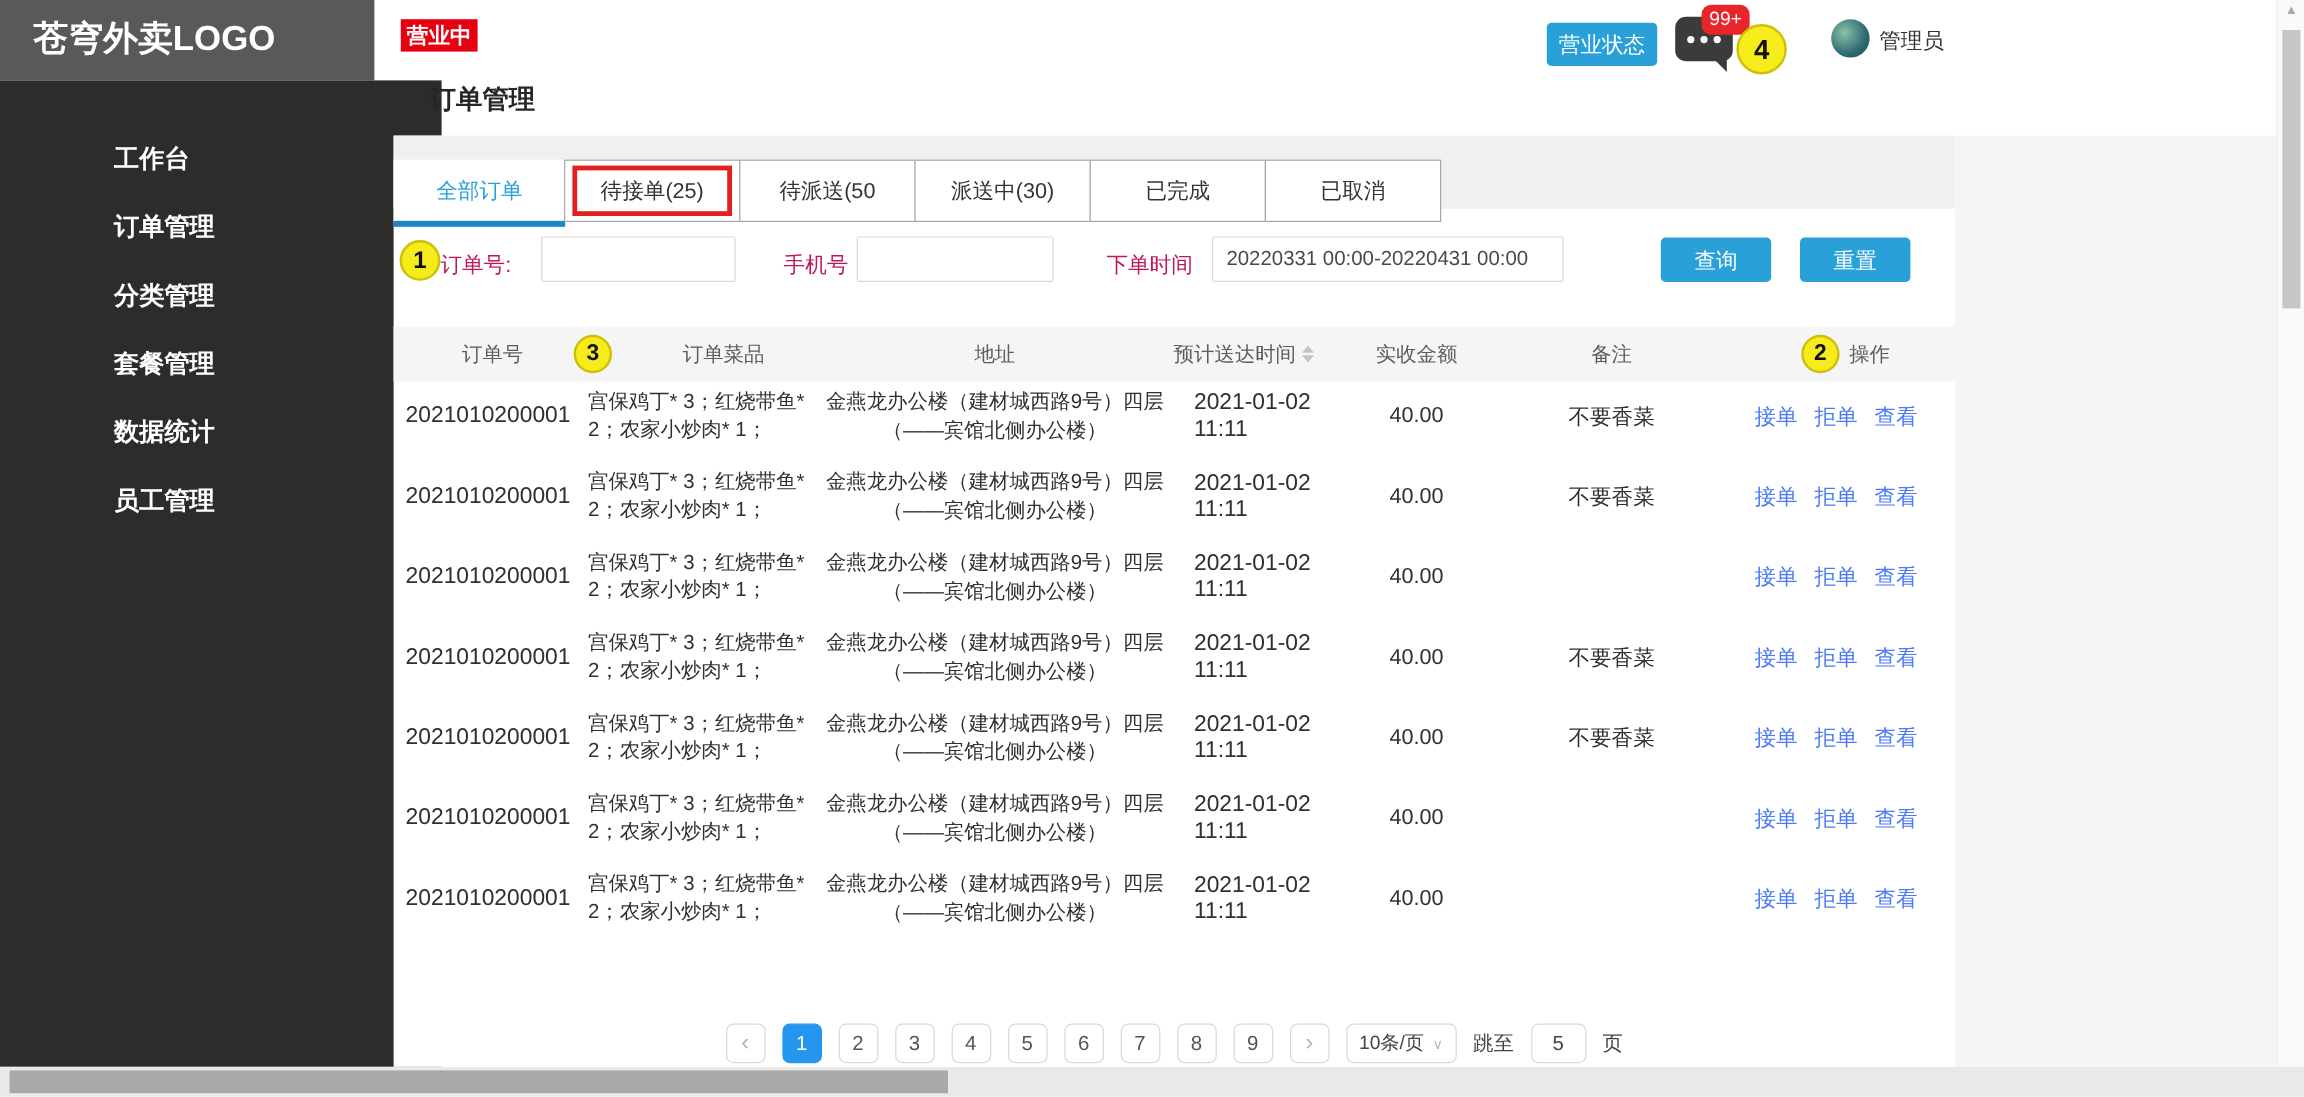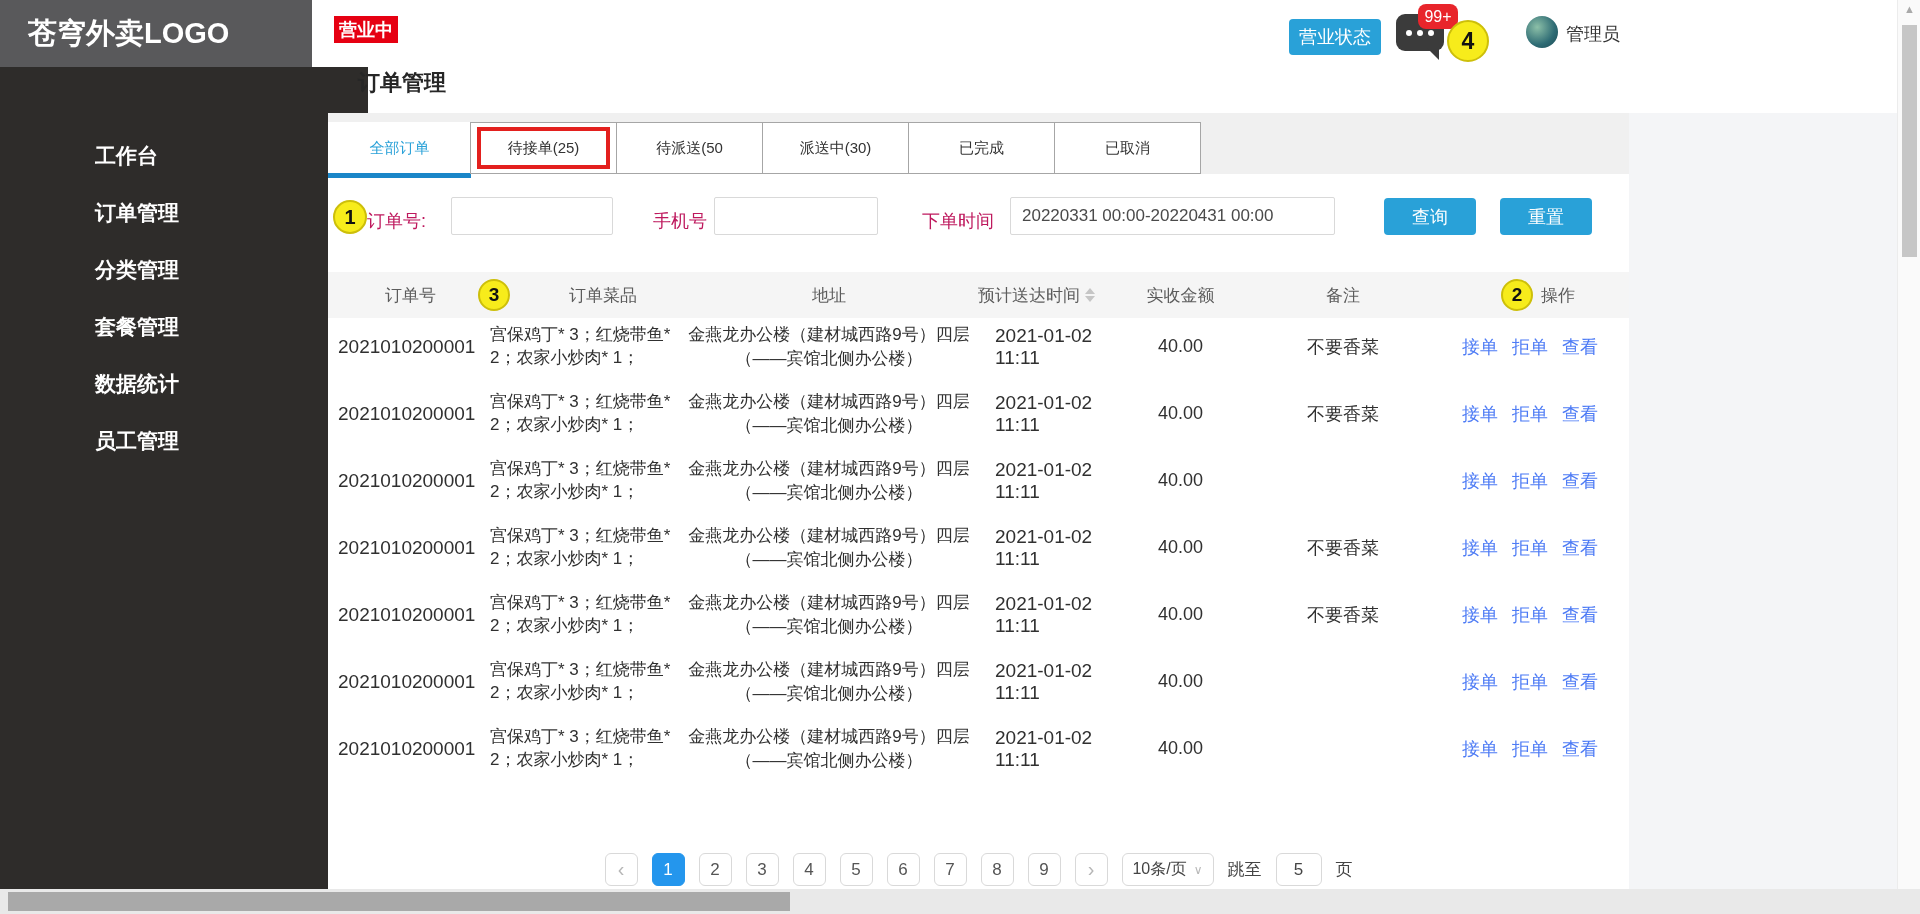--- a/index.html
+++ b/index.html
@@ -2,21 +2,21 @@
 <html><head>
 <meta charset="utf-8">
 <style>
   * { margin:0; padding:0; box-sizing:border-box; }
   html,body { width:1920px; height:914px; overflow:hidden; background:#fff;
     font-family:"Liberation Sans","DejaVu Sans",sans-serif; }
 
   
   .logo-block { position:absolute; left:0; top:0; width:312px; height:67px; background:#59595b;
     color:#fff; font-size:29px; font-weight:bold; line-height:67px; padding-left:28px; }
-  .side-menu { position:absolute; left:0; top:67px; width:368px; height:822px; background:#2e2c2a; padding-top:60px; }
+  .side-menu { position:absolute; left:0; top:67px; width:368px; height:822px; background:#2e2c2a; padding-top:36px; }
   .menu-item { height:57px; display:flex; align-items:center; padding-left:95px;
     color:#fff; font-size:21px; font-weight:bold; cursor:pointer; }
 
   
   .open-badge { position:absolute; left:334px; top:16px; width:64px; height:27px; background:#e60012;
     color:#fff; font-size:18px; font-weight:bold; display:flex; align-items:center; justify-content:center; }
   .page-title { position:absolute; left:358px; top:68px; font-size:22px; font-weight:bold; color:#262626; }
   .btn-status { position:absolute; left:1289px; top:19px; width:92px; height:36px; background:#29a1d8;
     border:none; border-radius:4px; color:#fff; font-size:18px; cursor:pointer; }
   .chat-icon { position:absolute; left:1396px; top:14px; width:48px; height:37px; background:#3b3b3b;
@@ -39,23 +39,23 @@
   .v-scrollbar .arrow { position:absolute; left:0; top:3px; width:23px; text-align:center; color:#a9a9a9; font-size:11px; }
   .v-thumb { position:absolute; left:4px; top:25px; width:15px; height:232px; background:#c6c6c6; }
   .h-scrollbar { position:absolute; left:0; top:889px; width:1920px; height:25px; background:#e9e9e9; }
   .h-thumb { position:absolute; left:8px; top:3px; width:782px; height:19px; background:#a9a9a9; }
 
   
   .card { position:absolute; left:328px; top:113px; width:1301px; height:776px; background:#fff; }
 
   
   .tabs { position:absolute; left:0; top:0; width:100%; height:61px; background:#f0f0f0; display:flex; }
-  .tab { position:relative; width:147px; height:52px; margin-top:9px; margin-left:-1px; background:#fff;
+  .tab { position:relative; width:147px; height:52px; margin-top:20px; margin-left:-1px; background:#fff;
     border:1px solid #a6a6a6; display:flex; align-items:center; justify-content:center;
-    font-size:15px; color:#333; cursor:pointer; }
+    font-size:18px; color:#333; cursor:pointer; }
   .tab.active { width:143px; margin-left:0; border:none; color:#29a1d8; }
   .tab.active::after { content:''; position:absolute; left:0; bottom:-4px; width:100%; height:5px; background:#1a86c8; }
   .tab.highlight::before { content:''; position:absolute; left:6px; right:6px; top:4px; bottom:4px;
     border:4px solid #e3201e; pointer-events:none; }
 
   
   .circle-1 { position:absolute; left:5px; top:87px; width:34px; height:34px; font-size:20px; }
   .f-label { position:absolute; top:96px; font-size:18px; color:#be185d; }
   .f-input { position:absolute; top:84px; height:38px; border:1px solid #d9d9d9; border-radius:2px;
     background:#fff; font-size:17px; color:#4a4a4a; padding:0 11px; }
@@ -144,21 +144,21 @@
       <div class="tab">已完成</div>
       <div class="tab">已取消</div>
     </div>
 
   <div class="circle-note circle-1">1</div>
   <div class="f-label" style="left:39px;">订单号:</div>
   <input class="f-input" style="left: 123px; width: 162px;" value="">
   <div class="f-label" style="left:325px;">手机号</div>
   <input class="f-input" style="left: 386px; width: 164px;" value="">
   <div class="f-label" style="left:594px;">下单时间</div>
-  <input class="f-input" style="left: 682px; width: 325px;" value="20220331 00:00-20220431 00:00">
+  <input class="f-input" style="left: 682px; width: 293px;" value="20220331 00:00-20220431 00:00">
   <button class="btn-blue" style="left:1056px;">查询</button>
   <button class="btn-blue" style="left:1172px;">重置</button>
 
   <div class="thead">
     <div class="hcell" style="left:10px; width:145px;">订单号</div>
     <div class="hcell" style="left:195px; width:160px;">订单菜品</div>
     <div class="hcell" style="left:352px; width:298px;">地址</div>
     <div class="hcell" style="left:636px; width:145px;">
       <span>预计送达时间</span>
       <span class="sort-icon">

